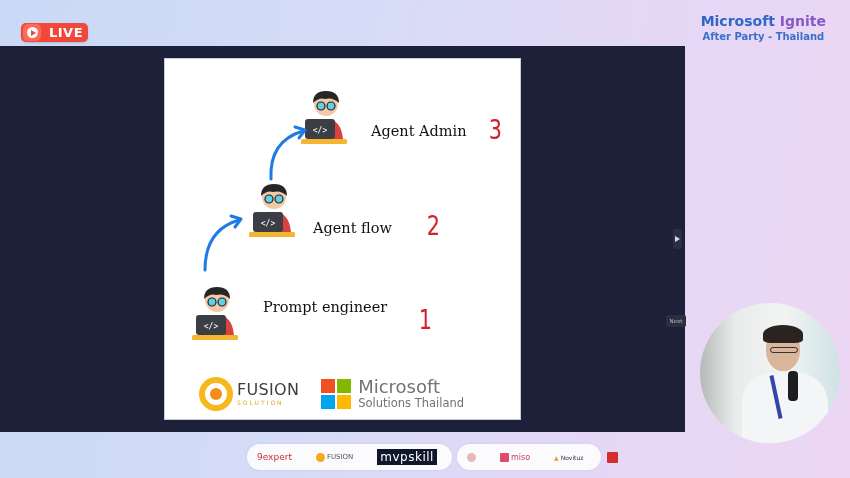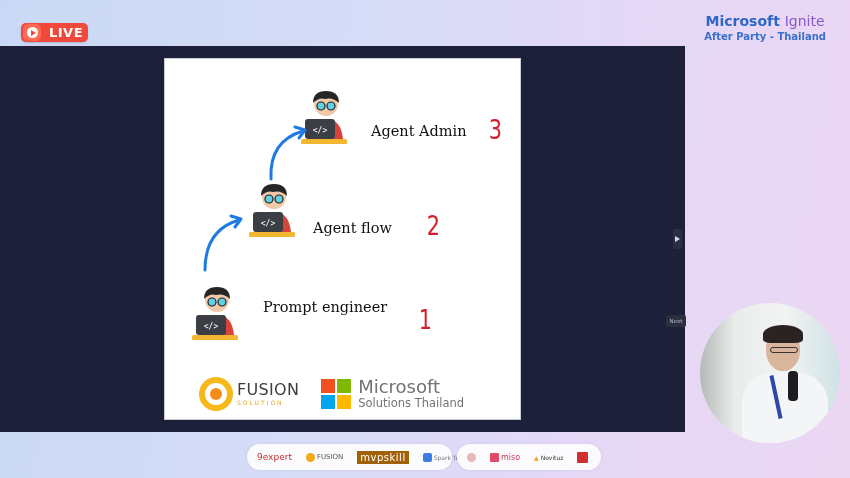--- a/index.html
+++ b/index.html
@@ -8,21 +8,21 @@
     background:linear-gradient(100deg,#c9d9f5 0%,#d6dcf7 40%,#e4d8f6 70%,#ecd7f3 100%);}
   .topbar{position:absolute;left:0;top:0;width:850px;height:46px}
   .live{position:absolute;left:21px;top:23px;height:19px;width:67px;border-radius:5px;
     background:#f0483b;display:flex;align-items:center;padding-left:2px;box-shadow:0 1px 2px rgba(0,0,0,.15)}
   .live .playbox{width:18px;height:17px;border-radius:5px;background:#ff6a55;display:flex;align-items:center;justify-content:center}
   .live .playbox .circ{width:11px;height:11px;border-radius:50%;background:#fff;position:relative}
   .live .playbox .circ:after{content:"";position:absolute;left:4px;top:2.5px;border-left:5px solid #f0483b;border-top:3px solid transparent;border-bottom:3px solid transparent}
   .live .txt{color:#ffffff;font-weight:bold;font-size:13px;margin-left:8px;letter-spacing:.5px}
   .brand{position:absolute;right:24px;top:13px;text-align:center}
   .brand .l1{font-size:14px;font-weight:bold;color:#2f67c9;white-space:nowrap}
-  .brand .l1 .ig{color:#8a57c8;font-weight:normal}
+  .brand .l1 .ig{color:#8a57c8;font-weight:bold}
   .brand .l2{font-size:10px;font-weight:bold;color:#3a6fcd;margin-top:2px;white-space:nowrap}
   .stage{position:absolute;left:0;top:46px;width:685px;height:386px;background:#1c2039}
   .slide{position:absolute;left:164px;top:58px;width:357px;height:362px;background:#fff;border:1px solid #c9ccd5}
   .avatar{position:absolute;width:50px;height:58px}
   .role{position:absolute;font-family:"DejaVu Serif",serif;font-weight:normal;font-size:14.5px;color:#111;white-space:nowrap}
   .num{position:absolute;font-family:"DejaVu Sans",sans-serif;color:#d5202a;font-size:26px;font-weight:normal;transform:scaleX(.8)}
   .arrow{position:absolute}
   .logos{position:absolute;left:34px;top:318px;display:flex;align-items:center}
   .fusion{display:flex;align-items:center}
   .fusion .ring{width:34px;height:34px;border-radius:50%;border:6px solid #f6b81a;position:relative;background:#fff}
@@ -39,25 +39,25 @@
   .nav-arrow:after{content:"";border-left:5px solid #d8dbe5;border-top:3px solid transparent;border-bottom:3px solid transparent}
   .next-btn{position:absolute;left:666px;top:315px;width:20px;height:12px;background:#2b2f40;border-radius:2px;color:#b8bbc6;font-size:5.5px;display:flex;align-items:center;justify-content:center}
   .cam{position:absolute;left:700px;top:303px;width:140px;height:140px;border-radius:50%;overflow:hidden;
     background:linear-gradient(90deg,#b4bab8 0%,#e9ecea 25%,#f2f4f3 60%,#cfe2e4 100%)}
   .cam .head{position:absolute;left:66px;top:26px;width:34px;height:42px;border-radius:45% 45% 48% 48%;background:#d9b59c}
   .cam .hair{position:absolute;left:63px;top:22px;width:40px;height:18px;border-radius:50% 50% 20% 20%;background:#2b2322}
   .cam .glasses{position:absolute;left:70px;top:44px;width:28px;height:6px;border:1.5px solid #333;border-radius:3px}
   .cam .body{position:absolute;left:42px;top:70px;width:86px;height:80px;border-radius:30px 30px 0 0;background:#f4f5f7}
   .cam .mic{position:absolute;left:88px;top:68px;width:10px;height:30px;border-radius:4px;background:#1d1d1f}
   .cam .lany{position:absolute;left:74px;top:72px;width:4px;height:44px;background:#3344aa;transform:rotate(-12deg)}
-  .sponsors{position:absolute;top:444px;height:26px;border-radius:13px;background:#fbfbfe;display:flex;align-items:center;padding:0 10px;gap:14px;box-shadow:0 0 3px rgba(120,120,170,.15)}
+  .sponsors{position:absolute;top:444px;height:26px;border-radius:13px;background:#fbfbfe;display:flex;align-items:center;padding:0 10px;gap:24px;box-shadow:0 0 3px rgba(120,120,170,.15)}
   .sp1{left:247px;width:205px}
   .sp2{left:457px;width:144px}
   .sp{font-size:7px;white-space:nowrap;display:flex;align-items:center;gap:2px}
-  .sp .mvp{background:#a16207;color:#fff;padding:1px 3px;font-size:10px;letter-spacing:.5px}
+  .sp .mvp{background:#0f172a;color:#fff;padding:1px 3px;font-size:12px;letter-spacing:.5px}
   .dot{width:9px;height:9px;border-radius:50%;display:inline-block}
 </style>
 </head>
 <body>
 
 <div class="topbar">
   <div class="live">
     <span class="playbox">
         <span class="circ"></span>
       </span>

